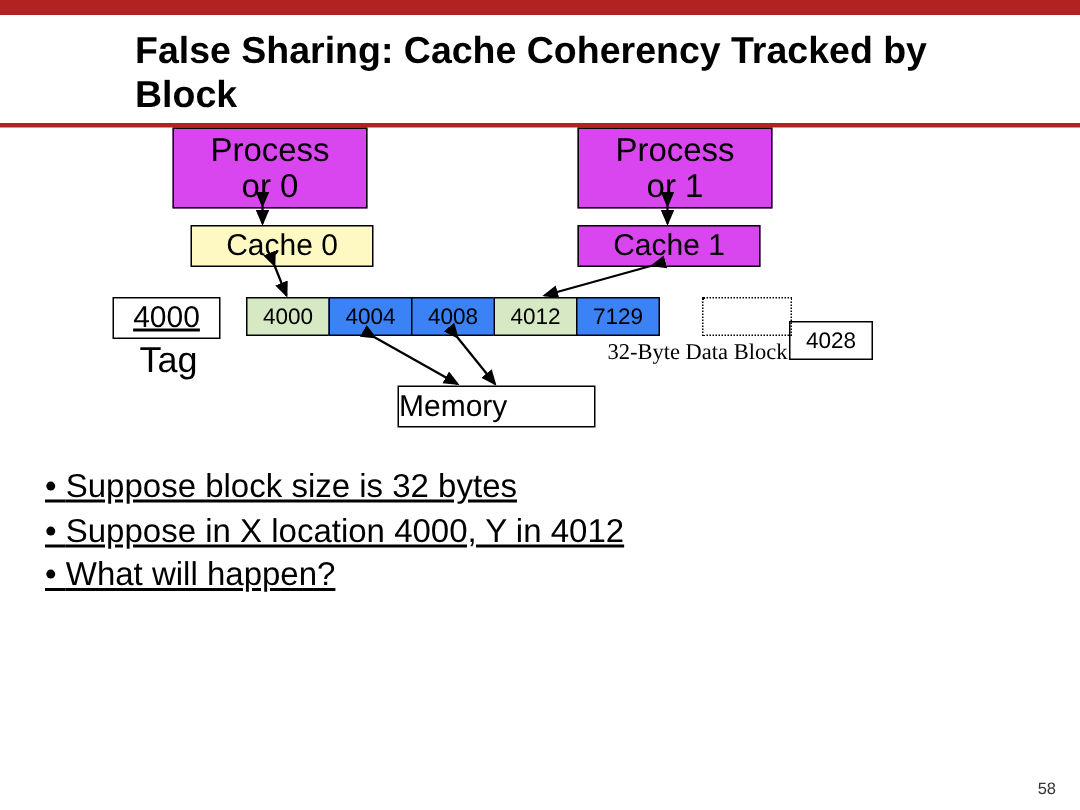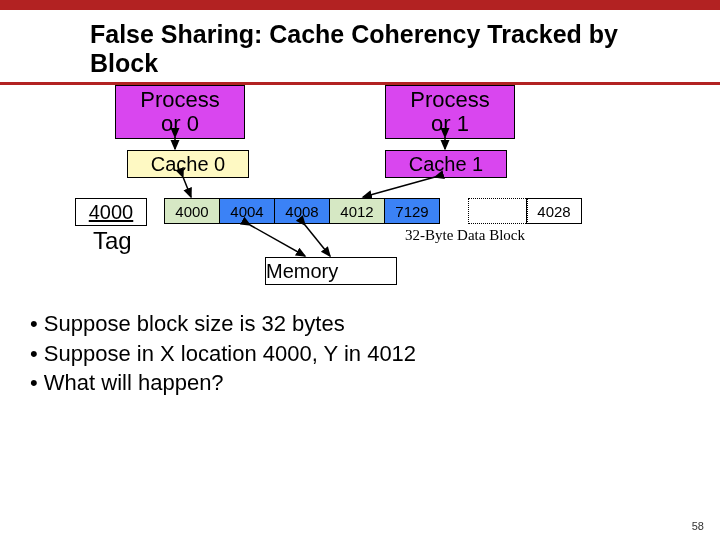--- a/index.html
+++ b/index.html
@@ -109,21 +109,21 @@
     position: absolute;
     top: 113px;
     left: 393px;
     width: 60px;
     height: 26px;
     border: 1px dotted #000;
     box-sizing: border-box;
   }
   .cell-last {
     position: absolute;
-    top: 113px;
+    top: 129px;
     left: 451px;
     width: 56px;
     height: 26px;
     border: 1px solid #000;
     text-align: center;
     font-size: 15px;
     line-height: 26px;
     box-sizing: border-box;
   }
   .block-label {
@@ -145,20 +145,21 @@
     line-height: 26px;
     background: white;
   }
   .bullets {
     position: absolute;
     top: 310px;
     left: 30px;
     right: 30px;
     font-size: 22px;
     line-height: 1.25;
+    text-decoration: underline;
   }
   .bullets div { margin-bottom: 2px; }
   .pagenum {
     position: absolute;
     bottom: 8px;
     right: 16px;
     font-size: 11px;
     color: #333;
   }
   svg.arrows {

